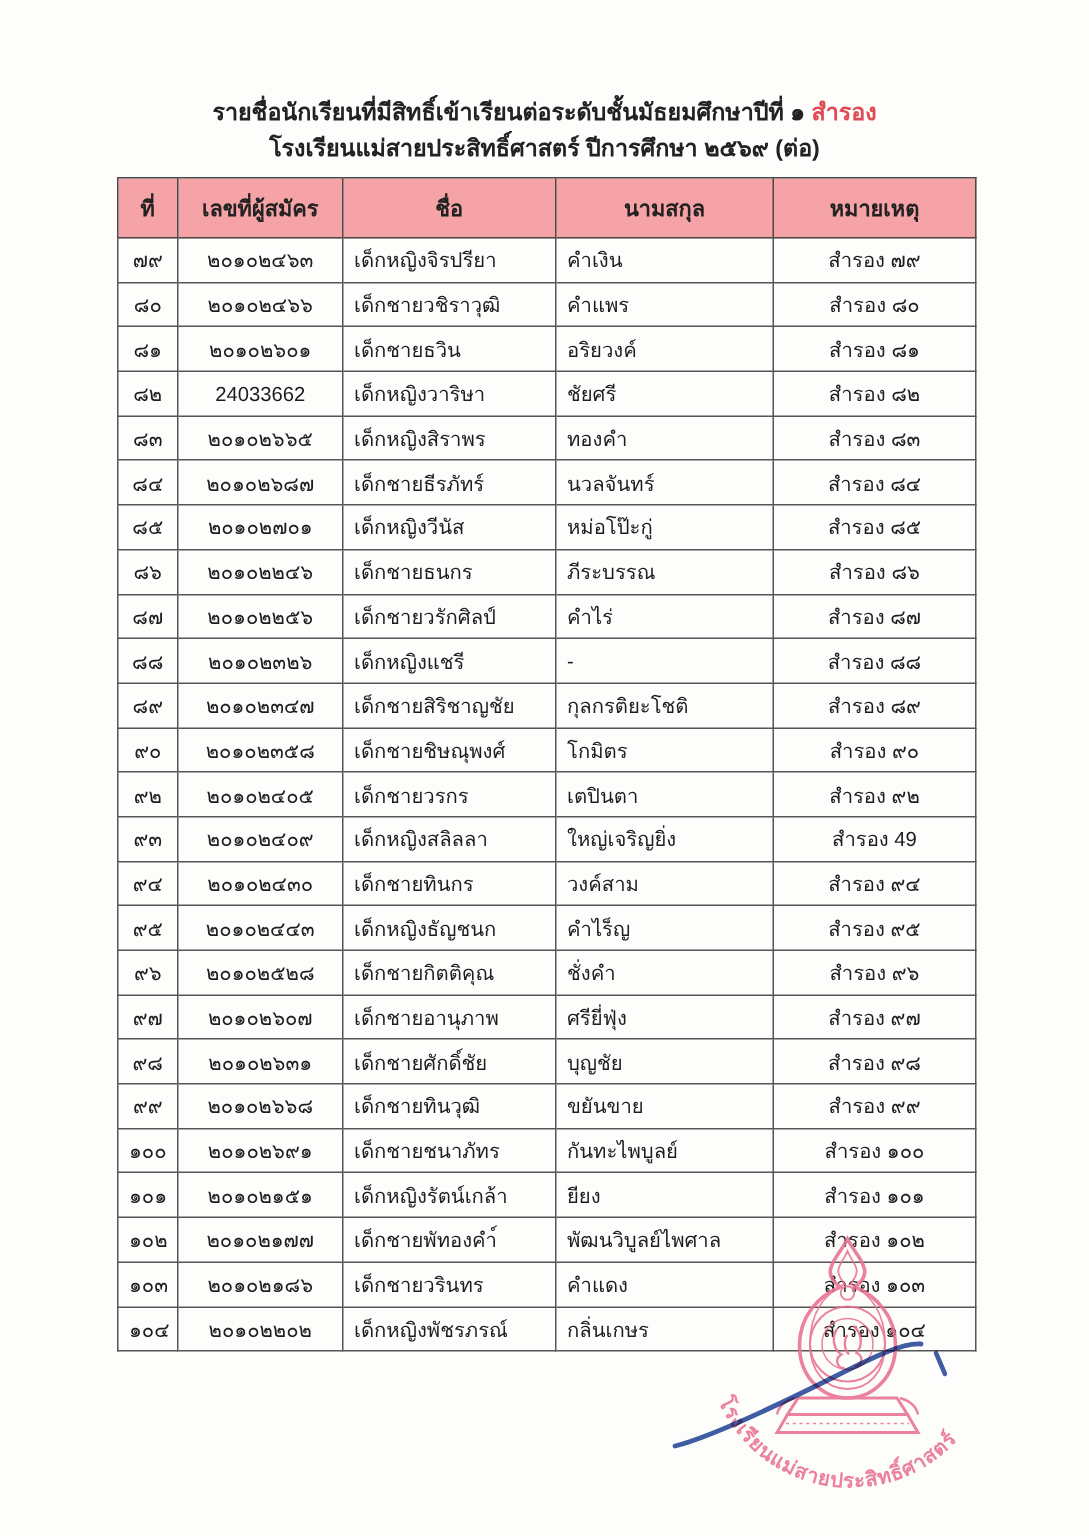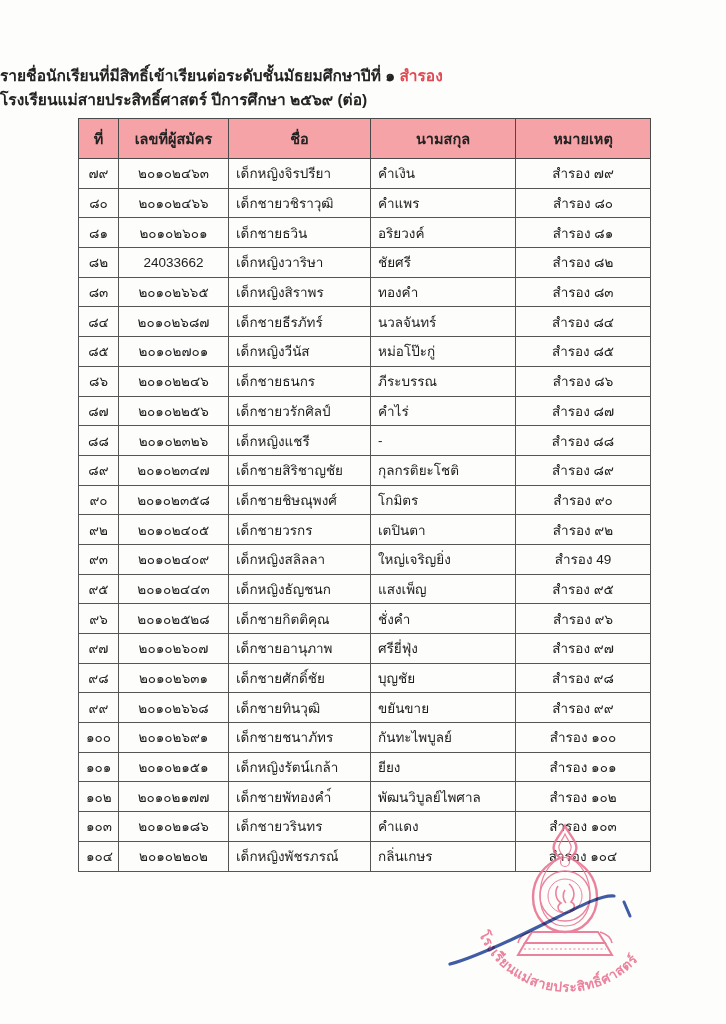--- a/index.html
+++ b/index.html
@@ -16,21 +16,21 @@
     position:relative;
     width:726px;height:1024px;
     margin:0 auto;
     background:#fdfdfc;
     font-family:"Liberation Sans", sans-serif;
     color:var(--ink);
     overflow:hidden;
   }
   .titles{
     position:absolute;top:64px;left:0;width:100%;
-    font-weight:bold;
+    text-align:center;font-weight:bold;
     font-size:15.5px;line-height:1.55;color:#222;
   }
   .titles .red{color:var(--accent-red);}
   table.students{
     position:absolute;left:78px;top:118px;width:572px;
     border-collapse:collapse;table-layout:fixed;
   }
   table.students th{
     background:var(--header-bg);
     border:1.6px solid var(--border-dark);
@@ -193,26 +193,33 @@
     </tr>
 
     <tr>
       <td class="center c-no">๙๓</td>
       <td class="center c-app">๒๐๑๐๒๔๐๙</td>
       <td class="c-first">เด็กหญิงสลิลลา</td>
       <td class="c-last">ใหญ่เจริญยิ่ง</td>
       <td class="center c-remark">สำรอง 49</td>
     </tr>
 
+    <tr>
+      <td class="center c-no">๙๔</td>
+      <td class="center c-app">๒๐๑๐๒๔๓๐</td>
+      <td class="c-first">เด็กชายทินกร</td>
+      <td class="c-last">วงค์สาม</td>
+      <td class="center c-remark">สำรอง ๙๔</td>
+    </tr>
 
     <tr>
       <td class="center c-no">๙๕</td>
       <td class="center c-app">๒๐๑๐๒๔๔๓</td>
       <td class="c-first">เด็กหญิงธัญชนก</td>
-      <td class="c-last">แสงเพ็ญ</td>
+      <td class="c-last">คำไร็ญ</td>
       <td class="center c-remark">สำรอง ๙๕</td>
     </tr>
 
     <tr>
       <td class="center c-no">๙๖</td>
       <td class="center c-app">๒๐๑๐๒๕๒๘</td>
       <td class="c-first">เด็กชายกิตติคุณ</td>
       <td class="c-last">ชั่งคำ</td>
       <td class="center c-remark">สำรอง ๙๖</td>
     </tr>

